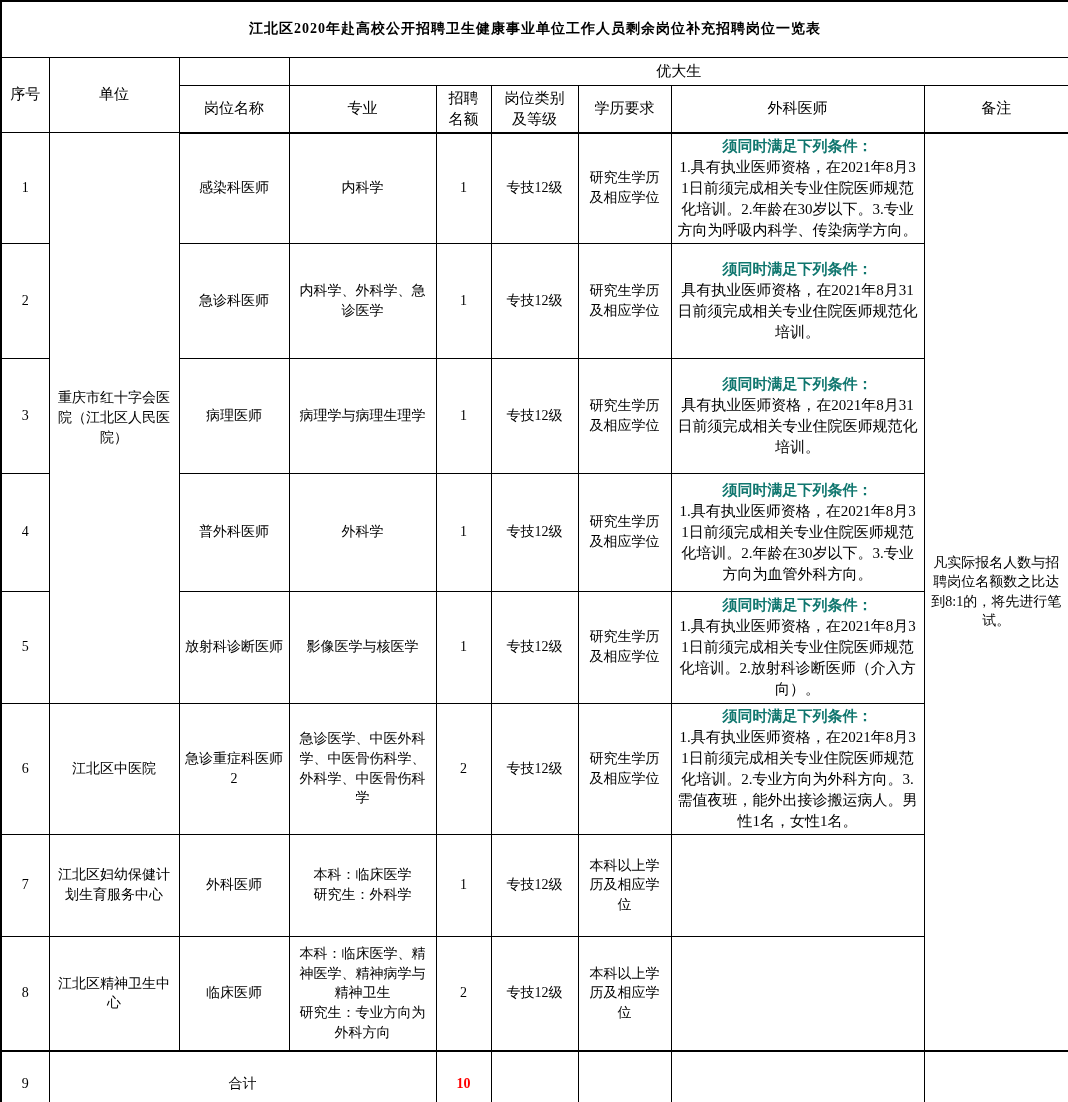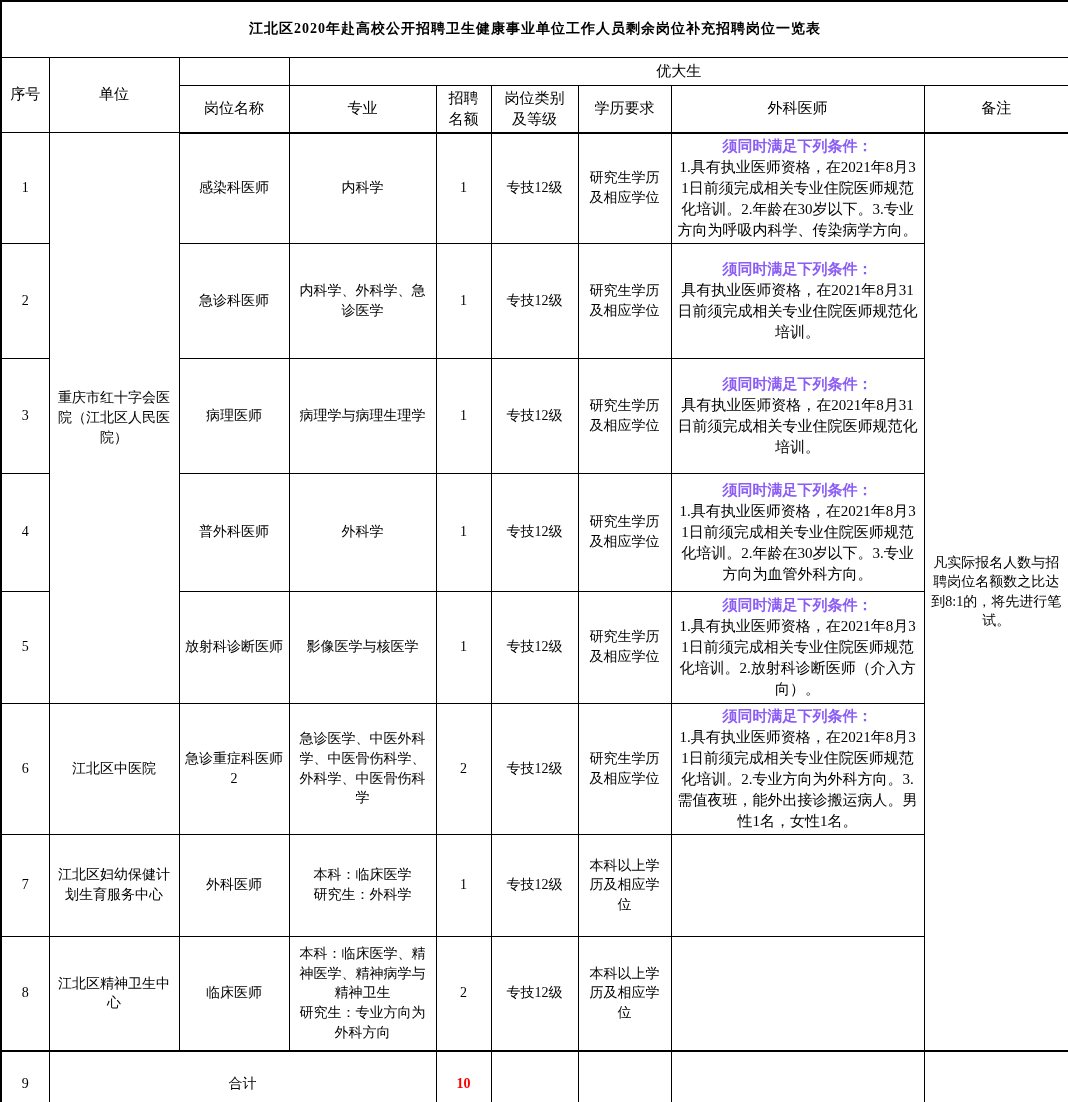--- a/index.html
+++ b/index.html
@@ -40,21 +40,21 @@
     font-size: 15px;
   }
   tr.hdr-bottom td {
     border-bottom: 2px solid #000000;
   }
   td.other-cell {
     text-align: left;
     vertical-align: middle;
   }
   .req-head {
-    color: #8b5cf6;
+    color: #0f766e;
     font-weight: bold;
     font-size: 15px;
   }
   .req-body {
     font-size: 15px;
   }
   td.pre-line {
     white-space: pre-line;
   }
   td.left-align {

